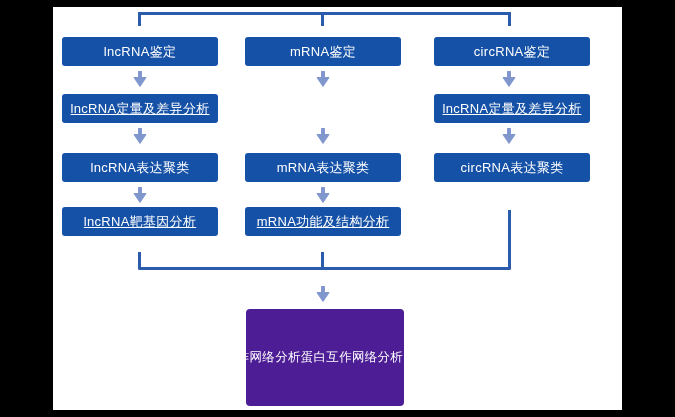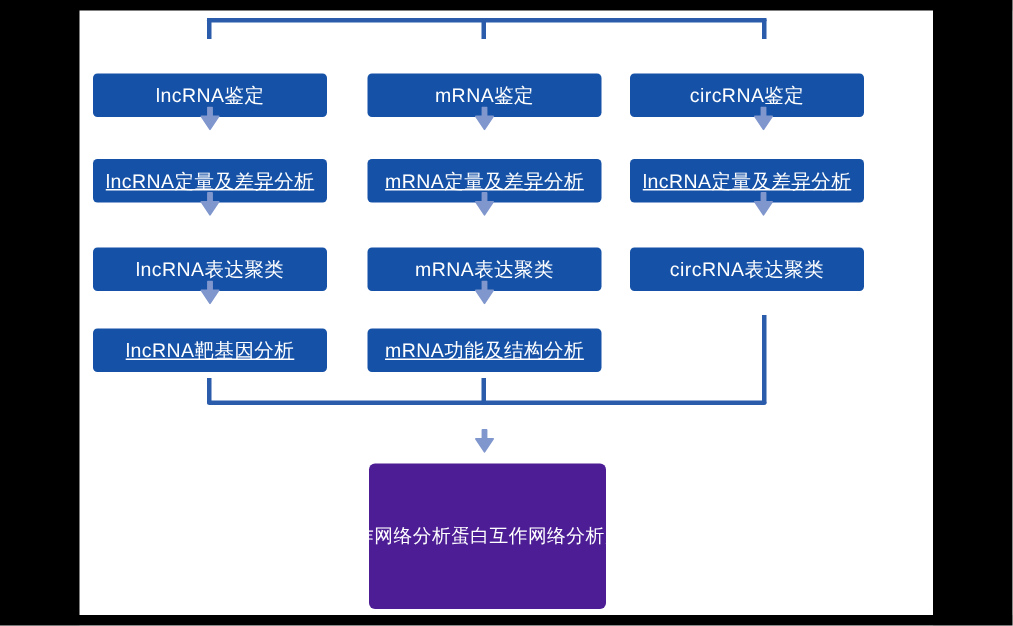--- a/index.html
+++ b/index.html
@@ -9,23 +9,23 @@
   }
   .frame-bar{position:absolute;background:#000000;}
   .frame-top{left:0;top:0;width:675px;height:7px;}
   .frame-bottom{left:0;top:410px;width:675px;height:7px;}
   .frame-left{left:0;top:0;width:53px;height:417px;}
   .frame-right{left:622px;top:0;width:53px;height:417px;}
 
   .flow-box{
     position:absolute;width:156px;height:29px;background:#1551A6;border-radius:3px;
     color:#ffffff;font-size:13px;font-weight:500;letter-spacing:.3px;
-    display:flex;align-items:center;justify-content:center;white-space:nowrap;margin-top:12px;
+    display:flex;align-items:center;justify-content:center;white-space:nowrap;
   }
-  .col1{left:62px;} .col2{left:245px;justify-content:center;} .col3{left:420px;justify-content:center;}
+  .col1{left:62px;} .col2{left:245px;justify-content:center;} .col3{left:434px;justify-content:center;}
   .row1{top:37px;} .row2{top:94px;text-decoration:underline;} .row3{top:153px;} .row4{top:207px;text-decoration:underline;}
 
   .connector{position:absolute;background:#2B5CAC;}
   
   .top-line{left:138px;top:12px;width:373px;height:3px;border-radius:2px;}
   .top-stub{width:3px;height:14px;top:12px;}
   .top-stub.s1{left:138px;} .top-stub.s2{left:321px;} .top-stub.s3{left:508px;}
   
   .bottom-line{left:138px;top:267px;width:373px;height:3px;border-radius:2px;}
   .bottom-stub{width:3px;height:17px;top:252px;}
@@ -66,23 +66,20 @@
   </div>
   <div class="flow-box col1 row3">
     <span>lncRNA表达聚类</span>
   </div>
   <div class="flow-box col1 row4">
     <span>lncRNA靶基因分析</span>
   </div>
 
   <div class="flow-box col2 row1">
     <span>mRNA鉴定</span>
-  </div>
-  <div class="flow-box col2 row2">
-    <span>mRNA定量及差异分析</span>
   </div>
   <div class="flow-box col2 row3">
     <span>mRNA表达聚类</span>
   </div>
   <div class="flow-box col2 row4">
     <span>mRNA功能及结构分析</span>
   </div>
 
   <div class="flow-box col3 row1">
     <span>circRNA鉴定</span>

